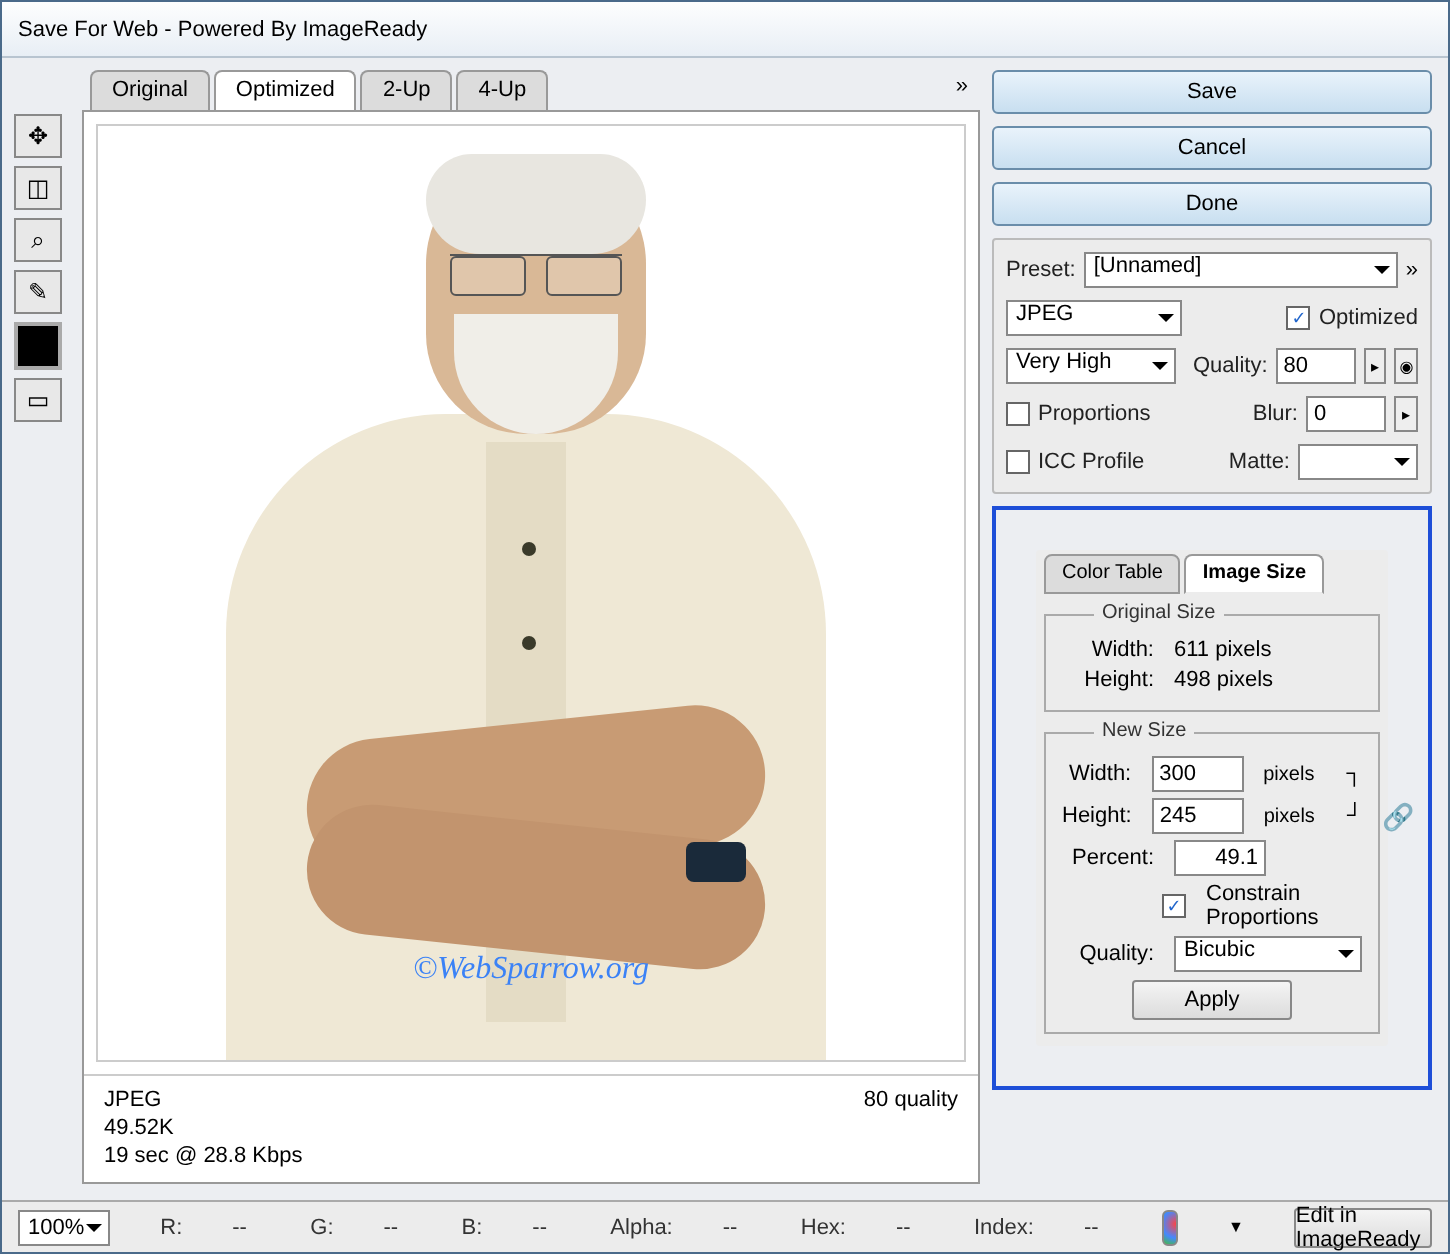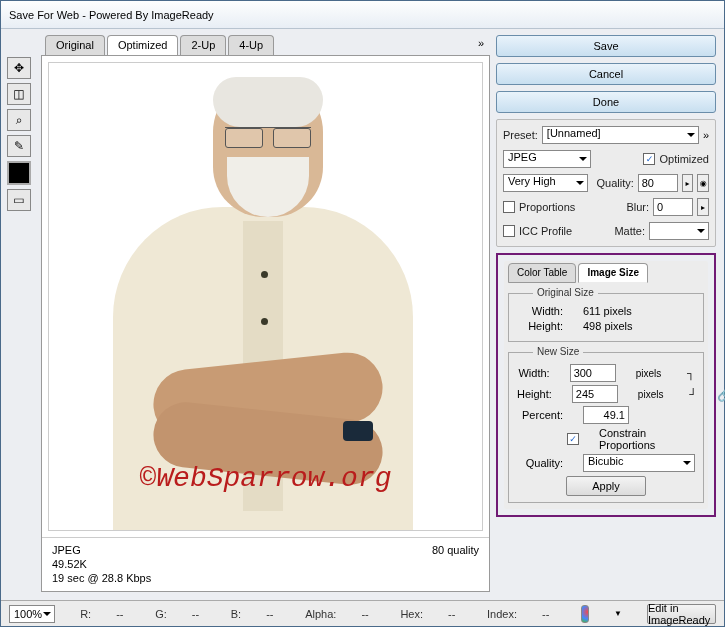--- a/index.html
+++ b/index.html
@@ -25,40 +25,40 @@
 .p-glasses{position:absolute;left:132px;top:56px;width:86px;height:20px;border-top:1px solid #555}
 .p-glasses::before,.p-glasses::after{content:"";position:absolute;top:0;width:36px;height:18px;border:1px solid #555;border-radius:3px;background:rgba(255,255,255,.2)}
 .p-glasses::before{left:0}.p-glasses::after{right:0}
 .p-body{position:absolute;left:20px;top:136px;width:300px;height:340px;background:#efe8d5;border-radius:110px 110px 0 0}
 .p-vest{position:absolute;left:150px;top:150px;width:40px;height:290px;background:#e4dcc5}
 .p-arm{position:absolute;left:60px;top:290px;width:230px;height:70px;background:#c89b74;border-radius:35px;transform:rotate(-6deg)}
 .p-arm2{position:absolute;left:60px;top:340px;width:230px;height:65px;background:#c2946e;border-radius:35px;transform:rotate(6deg)}
 .p-watch{position:absolute;left:250px;top:350px;width:30px;height:20px;background:#1a2a3a;border-radius:4px}
 .btn-row{position:absolute;left:168px;top:200px;display:flex;flex-direction:column;gap:40px}
 .btn-dot{width:7px;height:7px;background:#3a3a2a;border-radius:50%}
-.watermark{position:absolute;bottom:36px;left:50%;transform:translateX(-50%);color:#b91c1c;font-family:Liberation Mono, monospace;font-size:28px;font-style:italic}
+.watermark{position:absolute;bottom:36px;left:50%;transform:translateX(-50%);color:#3b82f6;font-family:Liberation Serif, serif;font-size:16px;font-style:italic}
 .info{border-top:1px solid #ccc;padding:6px 10px;display:flex;flex-direction:column;gap:2px;min-height:54px;position:relative;font-size:10px;color:#333}
 .info .q{position:absolute;right:10px;top:6px}
 .right{width:220px;display:flex;flex-direction:column;gap:6px}
 .sbtn{height:22px;background:linear-gradient(#e9f3fb,#c8dff0);border:1px solid #6a8daa;border-radius:3px;cursor:pointer;display:flex;align-items:center;justify-content:center;font-size:11px}
 .panel{border:1px solid #bbb;background:#ececec;padding:6px;display:flex;flex-direction:column;gap:6px;border-radius:2px}
 .row{display:flex;align-items:center;gap:4px}
 .row label{color:#222}
 .sel{height:18px;border:1px solid #888;background:#fff;padding:0 14px 0 4px;position:relative;display:flex;cursor:pointer;min-width:60px}
 .sel::after{content:"";position:absolute;right:3px;top:6px;border:4px solid transparent;border-top-color:#000}
 .inp{height:18px;border:1px solid #888;background:#fff;padding:0 3px;width:40px;text-align:left}
 .chk{width:12px;height:12px;border:1px solid #666;background:#fff;display:inline-flex;align-items:center;justify-content:center;font-size:9px;color:#2266cc}
 .spin{width:12px;height:18px;border:1px solid #888;background:#eee;display:flex;align-items:center;justify-content:center;font-size:8px;cursor:pointer}
 .tabs2{display:flex;height:20px}
 .tab2{padding:3px 8px;border:1px solid #999;background:#dcdcdc;border-radius:4px 4px 0 0;cursor:pointer;font-size:10px;margin-right:2px}
 .tab2.active{background:#ffffff;border-bottom-color:#ececec}
 .fs{border:1px solid #aaa;padding:8px 8px 6px;position:relative;margin-top:4px}
 .fs .leg{position:absolute;top:-7px;left:24px;background:#ececec;padding:0 4px;font-size:10px;color:#333}
-.hl{border:2px solid #701a75;padding:6px}
-.fr{display:flex;align-items:center;gap:20px;margin:3px 0}
+.hl{border:2px solid #1d4ed8;padding:20px}
+.fr{display:flex;align-items:center;gap:10px;margin:3px 0}
 .fr label{width:46px;text-align:right}
 .unit{font-size:10px}
 .apply{width:80px;height:20px;margin:4px auto 0;background:linear-gradient(#f4f4f4,#dcdcdc);border:1px solid #888;border-radius:2px;display:flex;align-items:center;justify-content:center;cursor:pointer}
 .link-icon{font-size:13px}
 .statusbar{height:26px;border-top:1px solid #aaa;display:flex;align-items:center;padding:0 8px;gap:25px;background:#ececec}
 .sb-in{height:18px;border:1px solid #888;background:#fff;padding:0 12px 0 4px;position:relative;display:flex;align-items:center;cursor:pointer}
 .sb-in::after{content:"";position:absolute;right:3px;top:6px;border:4px solid transparent;border-top-color:#000}
 .lbl{color:#333}
 .val{color:#333;min-width:14px}
 .edit-btn{margin-left:auto;width:180px;height:20px;background:linear-gradient(#f4f4f4,#dcdcdc);border:1px solid #888;border-radius:2px;display:flex;align-items:center;justify-content:center;cursor:pointer}

